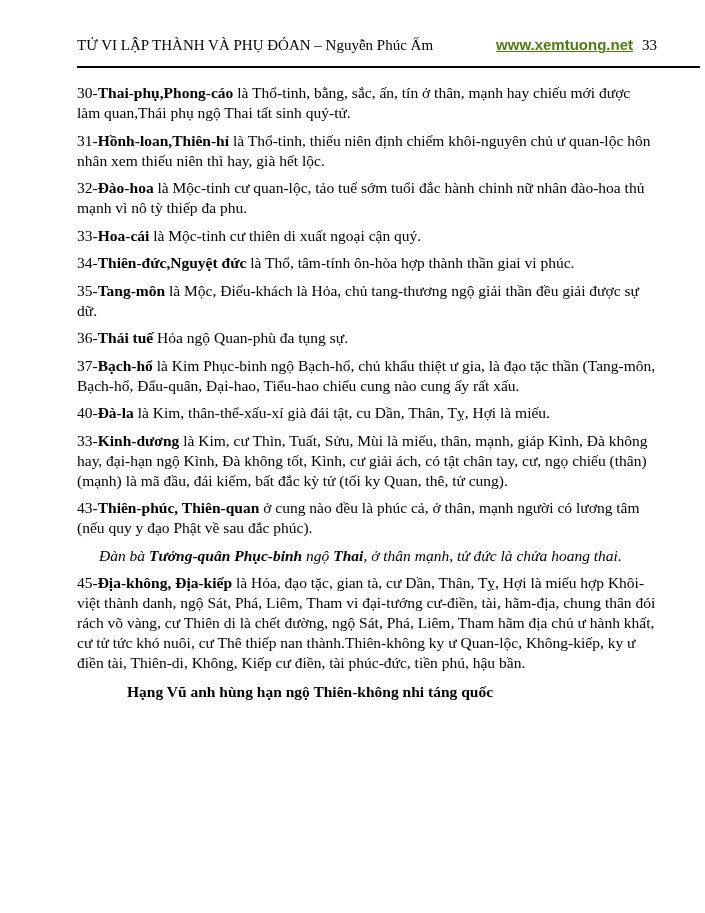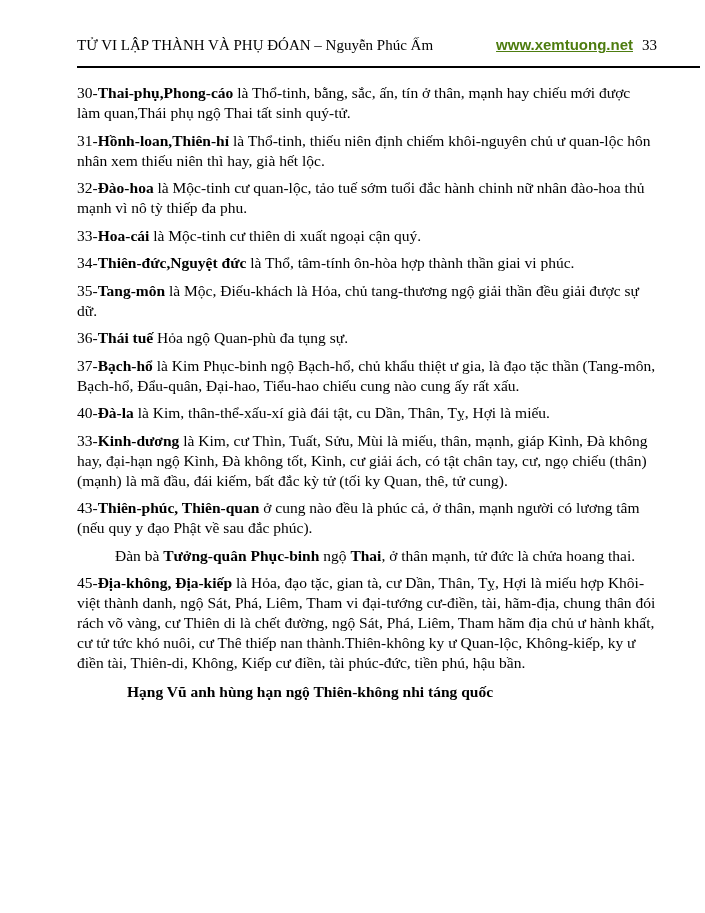--- a/index.html
+++ b/index.html
@@ -40,21 +40,21 @@
   }
   .divider {
     border: none;
     border-top: 2px solid #000000;
     margin: 12px -43px 15px 0; 
   }
   .content p {
     margin: 0 0 7.5px 0;
     line-height: 20px;
   }
-  .content p.p-indent { margin-left: 38px; }
+  .content p.p-indent { margin-left: 22px; font-style: italic; }
   .content p.p-quote1 { margin-left: 50px; margin-top: 9px; font-weight: bold; }
   .content b { font-weight: bold; }
 </style>
 </head>
 <body>
 
 <div class="page">
   <div class="header">
     <span class="header-title">TỬ VI LẬP THÀNH VÀ PHỤ ĐÓAN – Nguyễn Phúc Ấm</span>
     <span class="site-link">www.xemtuong.net</span>

